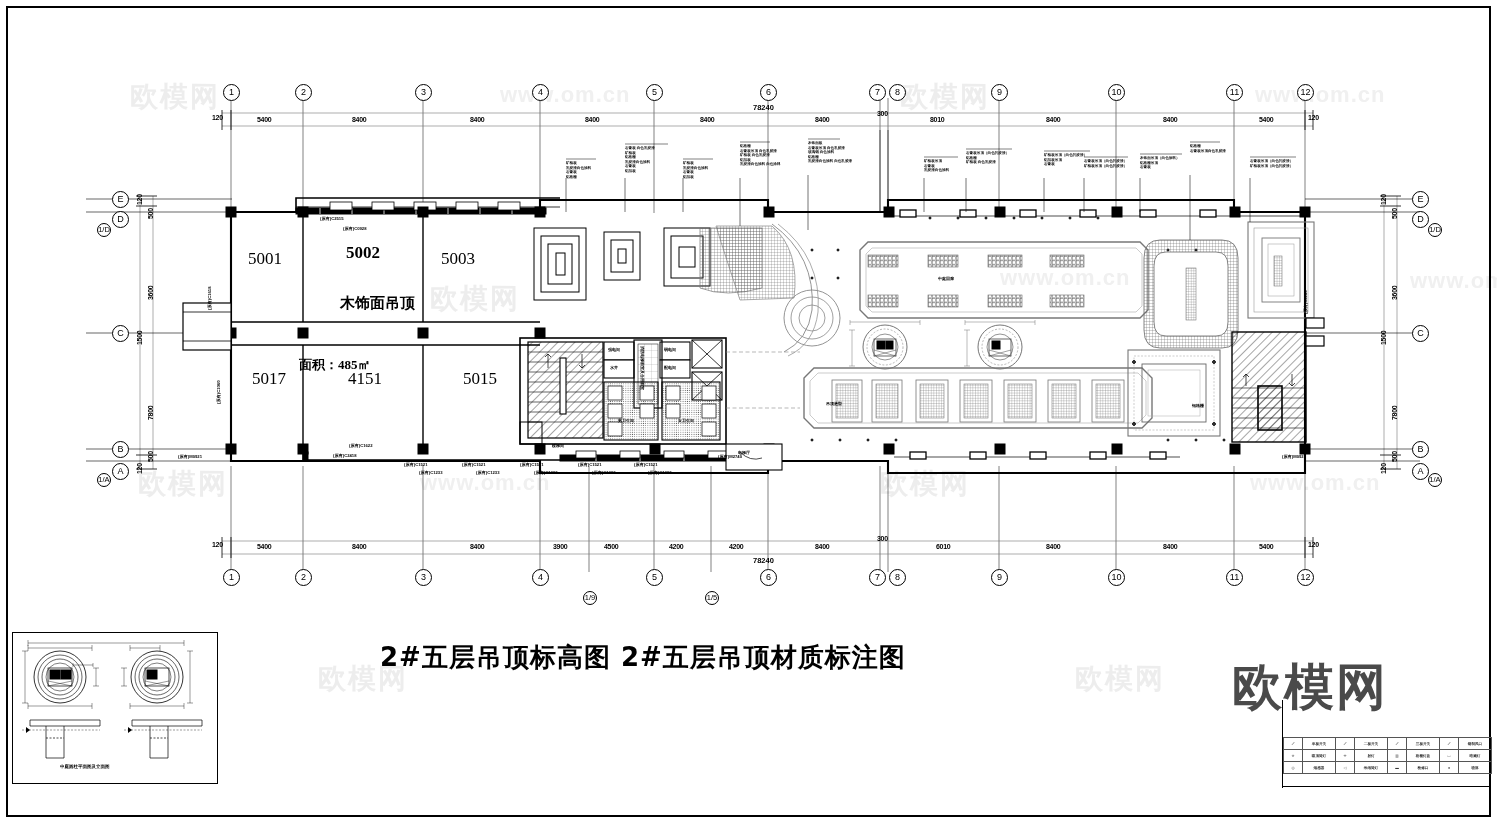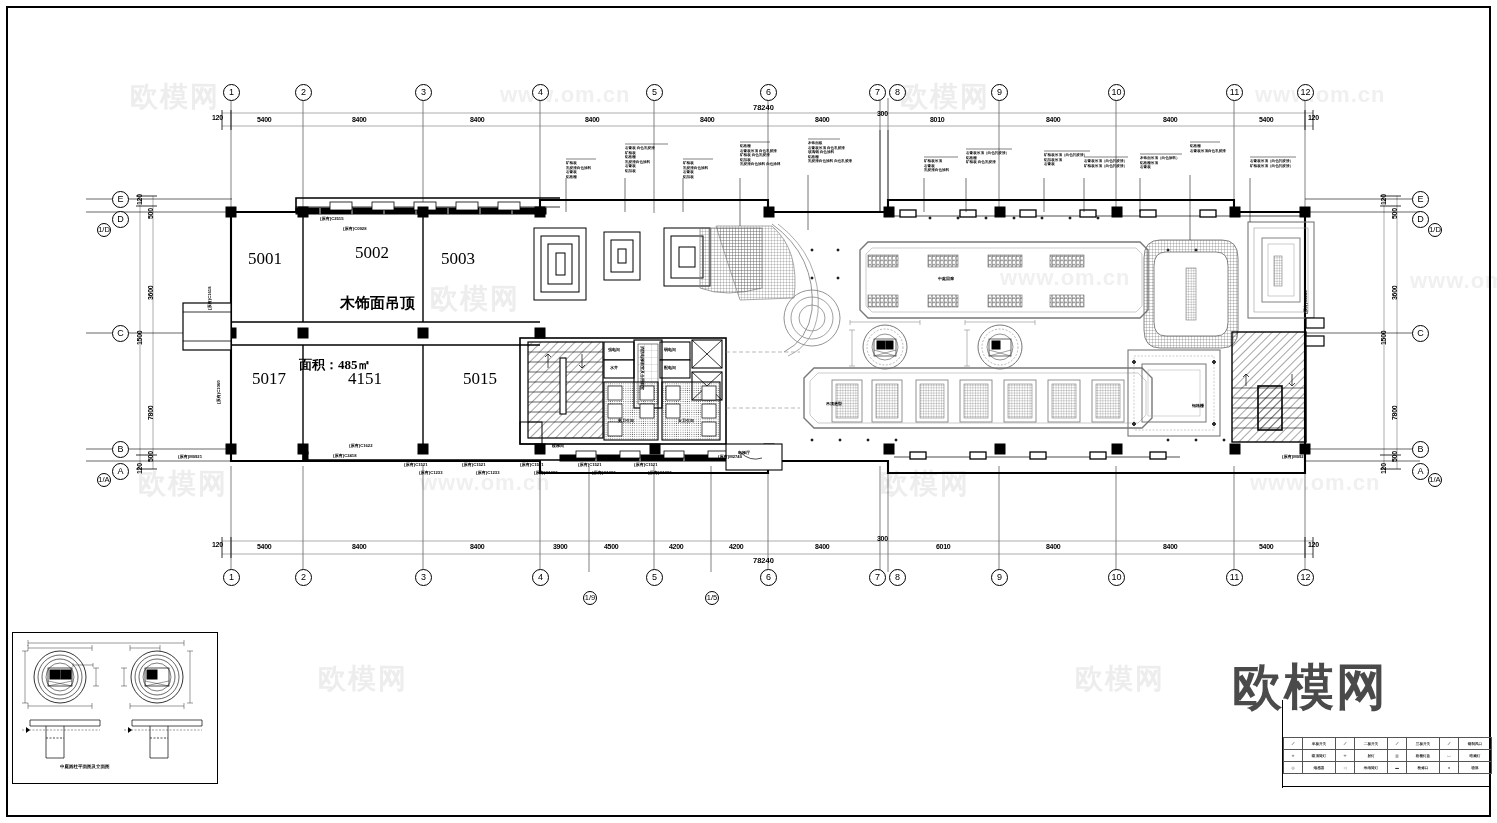--- a/index.html
+++ b/index.html
@@ -673,21 +673,21 @@
 
   <div class="dim v" style="left:1380px;top:205px;">120</div>
   <div class="dim v" style="left:1391px;top:219px;">500</div>
   <div class="dim v" style="left:1391px;top:300px;">3600</div>
   <div class="dim v" style="left:1380px;top:345px;">1500</div>
   <div class="dim v" style="left:1391px;top:420px;">7800</div>
   <div class="dim v" style="left:1391px;top:462px;">500</div>
   <div class="dim v" style="left:1380px;top:474px;">120</div>
 
   <div class="room" style="left:248px;top:249px;">5001</div>
-  <div class="room" style="left:355px;top:243px;">5002</div>
+  <div class="room" style="left:346px;top:243px;font-weight:bold;">5002</div>
   <div class="room" style="left:441px;top:249px;">5003</div>
   <div class="room" style="left:252px;top:369px;">5017</div>
   <div class="room" style="left:348px;top:369px;">4151</div>
   <div class="room" style="left:463px;top:369px;">5015</div>
 
   <div class="room-cn" style="left:340px;top:294px;">木饰面吊顶</div>
   <div class="area-txt" style="left:299px;top:356px;">面积：485㎡</div>
 
   <div class="microlbl" style="left:608px;top:347px;">强电间</div>
   <div class="microlbl" style="left:610px;top:365px;">水井</div>
@@ -846,20 +846,21 @@
         <line x1="150" y1="738" x2="168" y2="738" stroke-dasharray="2 1.5"></line>
       </g>
       <g stroke="#000" stroke-width="0.4" stroke-dasharray="2 1.5">
         <line x1="124" y1="730" x2="202" y2="730"></line>
       </g>
       <path d="M128 727 l4 3 l-4 3 z" fill="#000" stroke="none"></path>
     </g>
   </svg>
   <div class="detail-cap">中庭圆柱平面图及立面图</div>
 
+  <div class="maintitle">2#五层吊顶标高图 2#五层吊顶材质标注图</div>
 
   <div class="wm-logo" style="left:1232px;top:654px;">欧模网</div>
 
   <div class="legend-vrule"></div>
   <div class="legend-rule"></div>
   <table class="legend">
     <tbody>
         <tr>
       <td class="sym">⟋</td>
       <td class="txt">单极开关</td>

